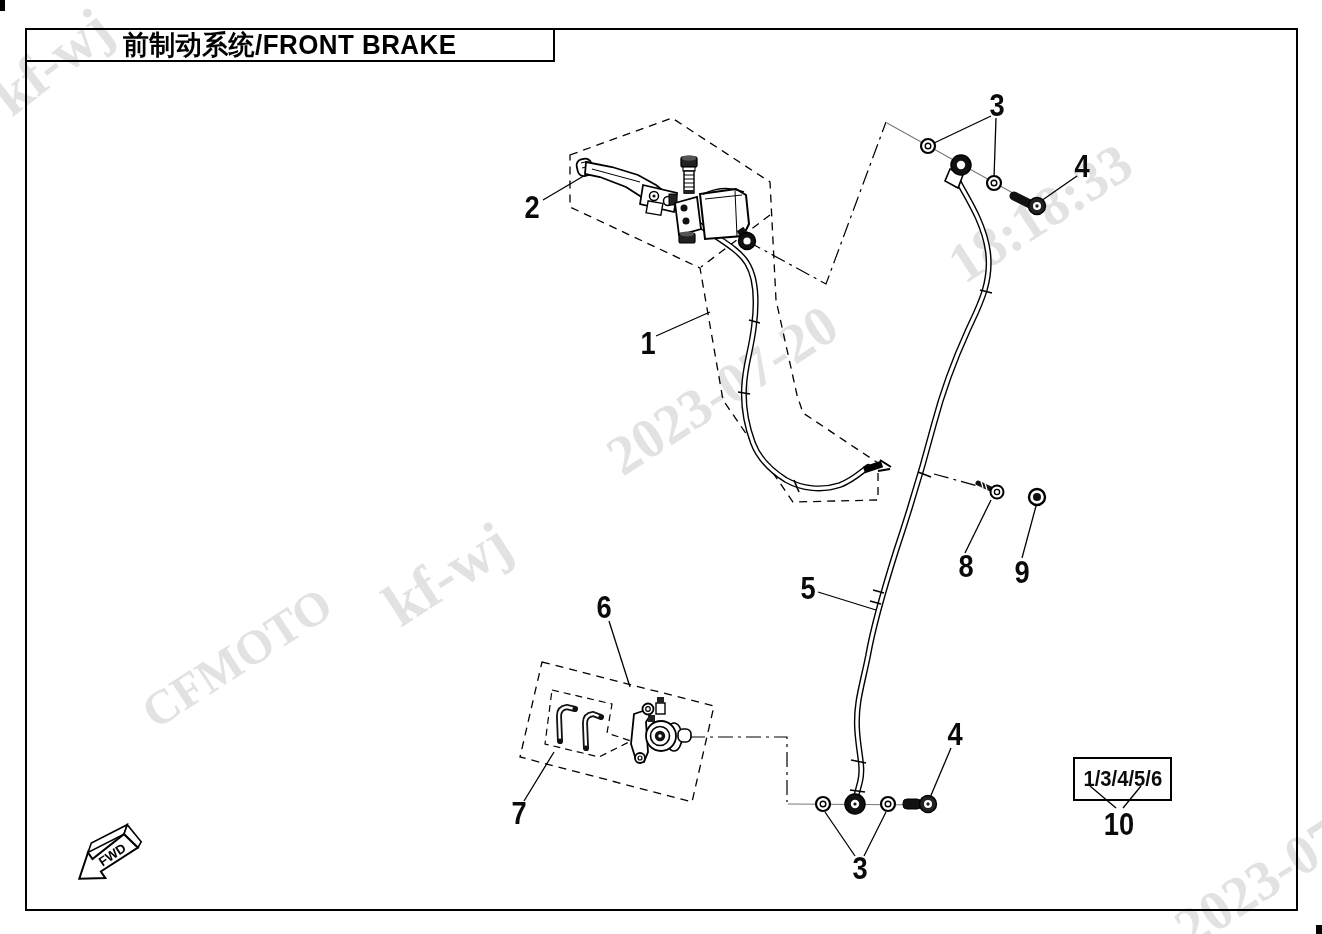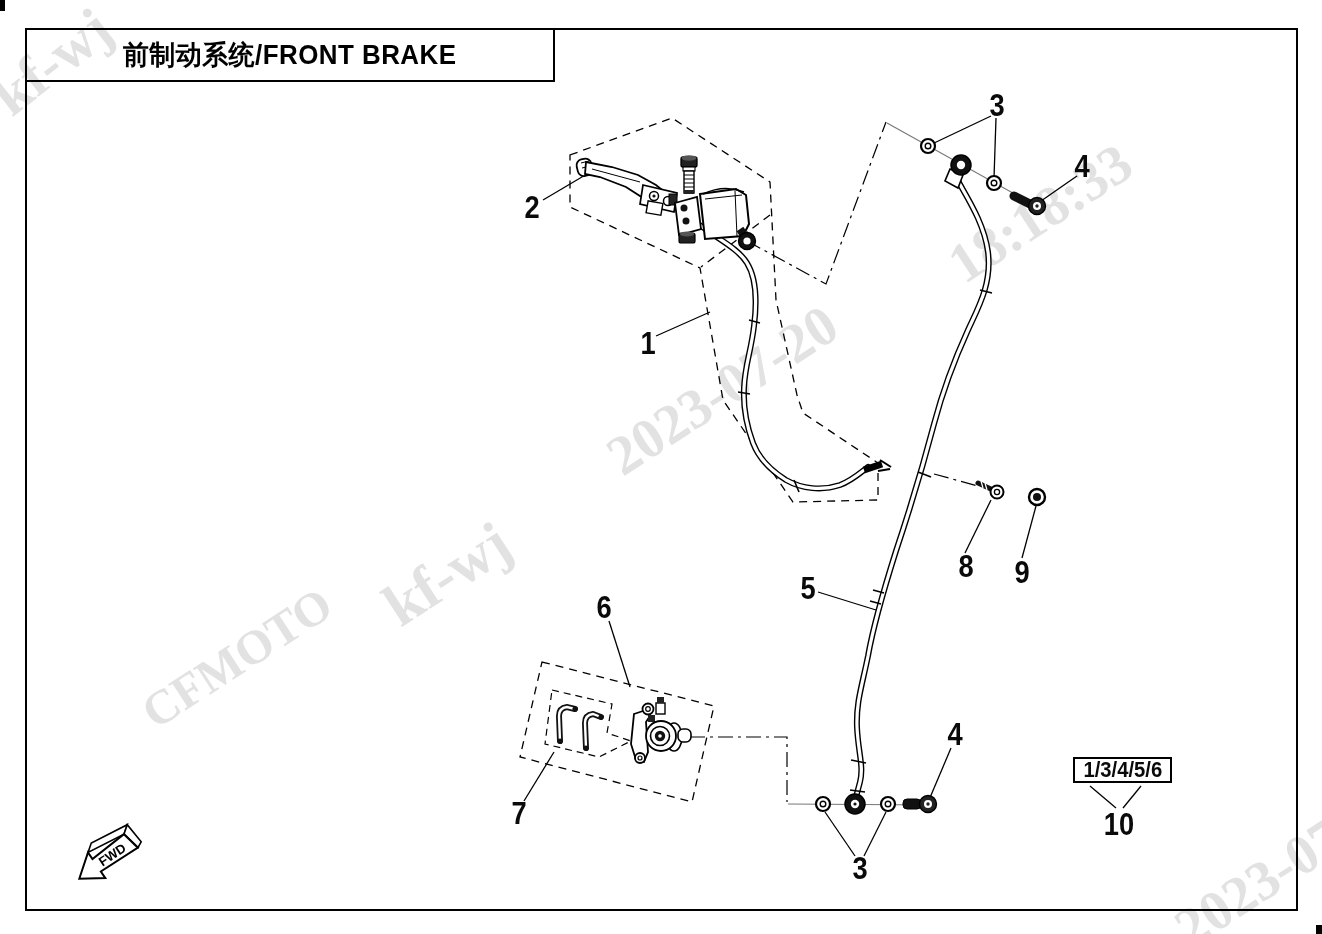--- a/index.html
+++ b/index.html
@@ -9,34 +9,34 @@
   }
   .watermark{
     position:absolute;white-space:nowrap;font-family:"Liberation Serif",serif;
     font-weight:bold;pointer-events:none;user-select:none;line-height:1;
   }
   #main-border{
     position:absolute;left:25px;top:28px;width:1273px;height:883px;
     border:2px solid #000;box-sizing:border-box;background:transparent;
   }
   #title-box{
-    position:absolute;left:25px;top:28px;width:530px;height:54px;
+    position:absolute;left:25px;top:28px;width:530px;height:34px;
     border:2px solid #000;box-sizing:border-box;display:flex;
     align-items:center;justify-content:center;background:transparent;
   }
   #title-text{
     font-size:27px;font-weight:bold;color:#000;letter-spacing:.5px;
     font-family:"Liberation Sans",sans-serif;transform:scaleX(.96);
   }
   .callout{
     position:absolute;transform:translate(-50%,-50%) scaleX(.88);
     font-size:31px;font-weight:bold;color:#0a0a0a;line-height:1;
   }
   #ref-box{
-    position:absolute;left:1073px;top:757px;width:99px;height:26px;
+    position:absolute;left:1073px;top:757px;width:99px;height:44px;
     border:2px solid #000;box-sizing:border-box;display:flex;
     align-items:center;justify-content:center;background:transparent;
   }
   #ref-box span{font-size:22px;font-weight:bold;color:#0a0a0a;transform:scaleX(.92);}
   svg{position:absolute;left:0;top:0;}
 </style>
 </head>
 <body>
 
 <div id="page">

